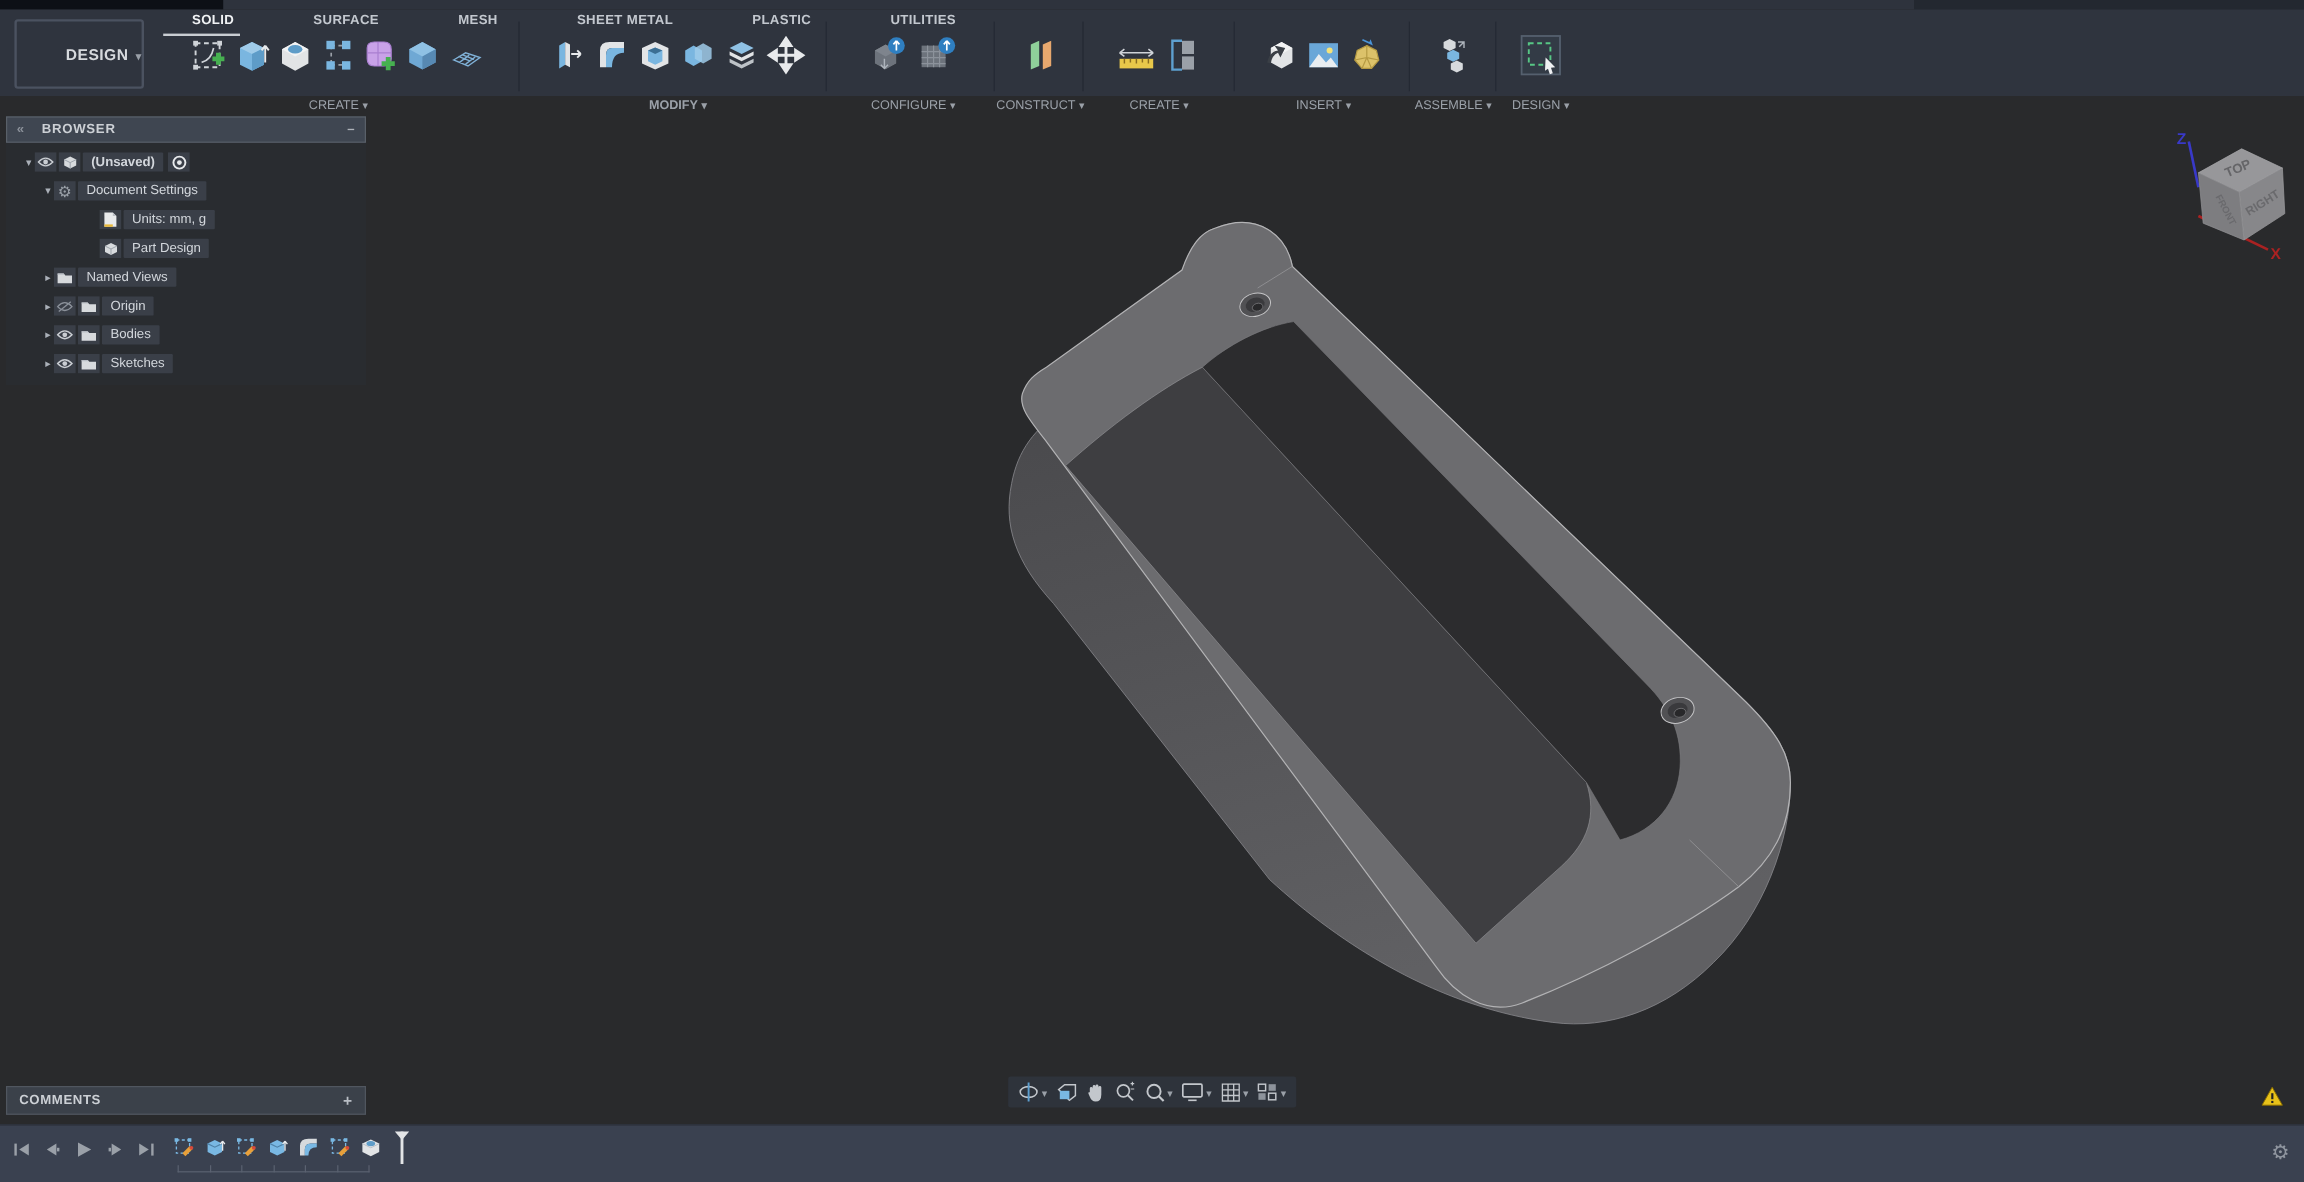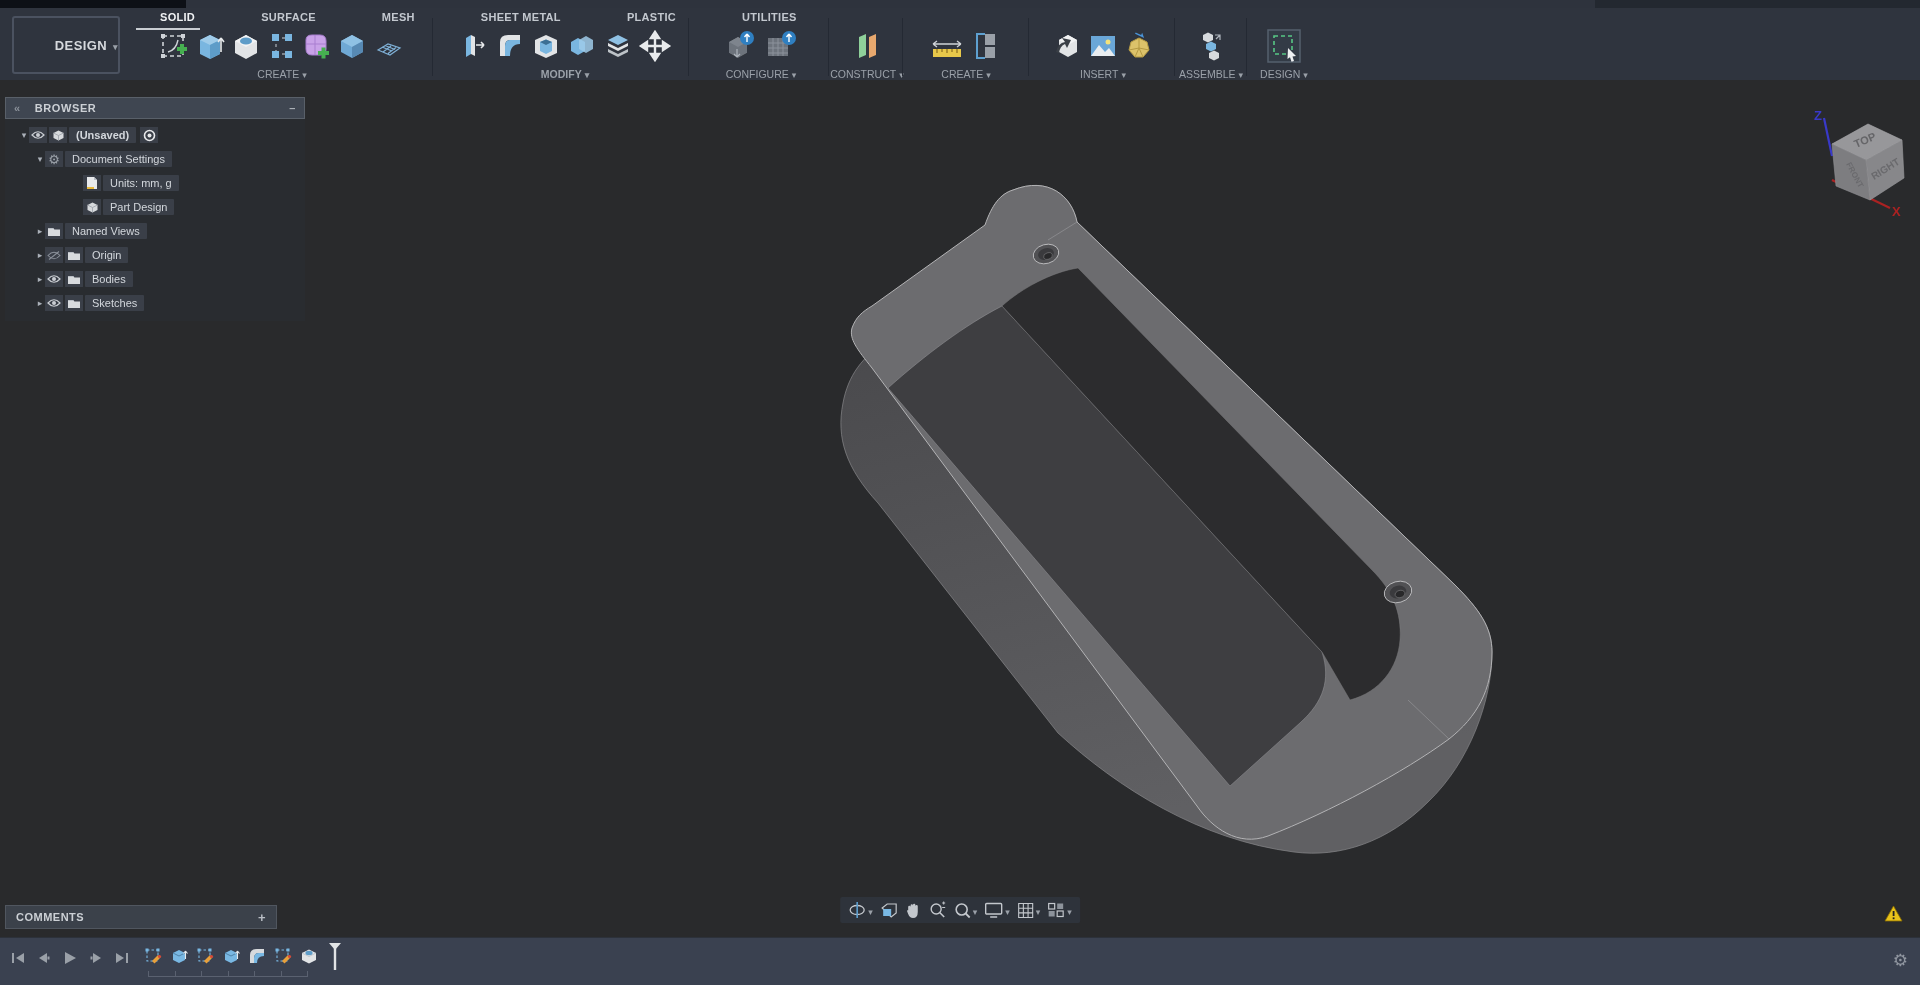--- a/index.html
+++ b/index.html
@@ -13,21 +13,21 @@
   #header{position:absolute;left:0;top:8px;width:1920px;height:72px;background:#2f343e;}
   #design-btn{position:absolute;left:12px;top:8px;width:108px;height:58px;border:2px solid #4b5260;border-radius:3px;
     display:flex;align-items:center;justify-content:flex-end;gap:6px;color:#d6d9dd;font-size:13px;font-weight:bold;letter-spacing:.4px;cursor:pointer;}
   .caret::after{content:"▾";font-size:9px;color:#9aa0a8;}
   #tabs{position:absolute;left:140px;top:0;height:18px;display:flex;gap:46px;align-items:center;}
   .tab{font-size:11px;font-weight:bold;letter-spacing:.3px;color:#c3c8cf;white-space:nowrap;cursor:pointer;padding-left:20px;}
   .tab.active{color:#f0f2f4;}
   #tab-underline{position:absolute;left:136px;top:20px;width:64px;height:2px;background:#c9cdd2;}
   .tgroup{position:absolute;top:20px;display:flex;flex-direction:column;align-items:center;}
   .ticons{display:flex;align-items:center;gap:4px;height:36px;}
-  .tlabel{display:flex;align-items:flex-end;gap:3px;font-size:10.5px;color:#9ba1a9;margin-top:4px;cursor:pointer;}
+  .tlabel{display:flex;align-items:flex-end;gap:3px;font-size:10.5px;color:#9ba1a9;margin-top:18px;cursor:pointer;}
   .tdiv{position:absolute;top:10px;width:1px;height:58px;background:#242933;}
   .ti{display:flex;align-items:center;justify-content:center;cursor:pointer;}
 
   
   #canvas{position:absolute;left:0;top:80px;width:1920px;height:857px;background:#292a2c;}
   #model-svg{position:absolute;left:0;top:0;width:1920px;height:985px;pointer-events:none;}
 
   
   #banner{position:absolute;left:50%;top:98px;transform:translateX(-50%);height:22px;display:flex;align-items:center;background:#3a4048;}
   #banner .lock{width:22px;display:flex;align-items:center;justify-content:center;}
@@ -42,21 +42,21 @@
   #browser-header .collapse{color:#8b919a;font-size:11px;margin-right:14px;cursor:pointer;}
   #browser-header .min{margin-left:auto;color:#aeb3ba;cursor:pointer;font-weight:bold;}
   #tree{position:relative;padding:4px 0 6px 0;background:rgba(44,49,57,.35);}
   .brow{height:24px;display:flex;align-items:center;font-size:11px;color:#d3d7dc;}
   .pill{background:#3a3f48;padding:2px 7px;border-radius:1px;white-space:nowrap;cursor:pointer;}
   .chev{width:10px;color:#aab0b8;font-size:9px;text-align:center;cursor:pointer;}
   .ticon{display:inline-flex;align-items:center;justify-content:center;width:18px;height:16px;background:#3a3f48;margin-right:2px;padding:0 1px;}
   .gear-glyph{color:#9aa0a8;font-size:13px;}
 
   
-  #comments{position:absolute;left:5px;top:905px;width:272px;height:24px;background:#3b414a;border:1px solid #50565f;
+  #comments{position:absolute;left:5px;top:905px;width:300px;height:24px;background:#3b414a;border:1px solid #50565f;
     display:flex;align-items:center;padding:0 10px;color:#ccd0d5;font-size:11px;font-weight:bold;letter-spacing:.5px;}
   #comments .plus{margin-left:auto;color:#b9bec5;font-size:13px;cursor:pointer;}
   #timeline{position:absolute;left:0;top:937px;width:1920px;height:48px;background:#3a4150;border-top:1px solid #2c313a;}
   #playback{position:absolute;left:8px;top:10px;display:flex;gap:6px;align-items:center;}
   .pb{width:20px;height:20px;display:flex;align-items:center;justify-content:center;cursor:pointer;}
   #features{position:absolute;left:143px;top:8px;display:flex;gap:6px;align-items:flex-start;}
   .feat{width:20px;height:20px;display:flex;align-items:center;justify-content:center;cursor:pointer;}
   #ruler{position:absolute;left:148px;top:33px;width:160px;height:6px;border-bottom:1px solid #5a6170;display:flex;justify-content:space-between;}
   #ruler i{width:1px;height:6px;background:#5a6170;}
   #tl-gear{position:absolute;right:12px;top:12px;color:#9096a0;font-size:17px;cursor:pointer;}

